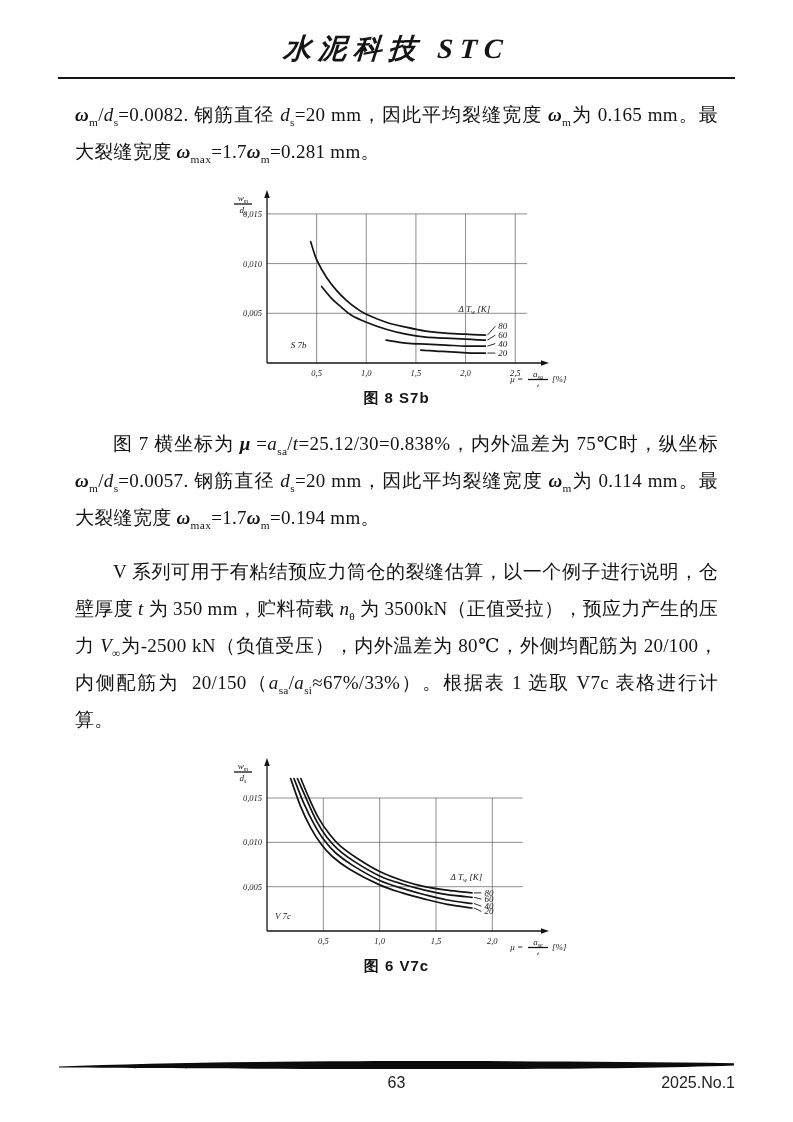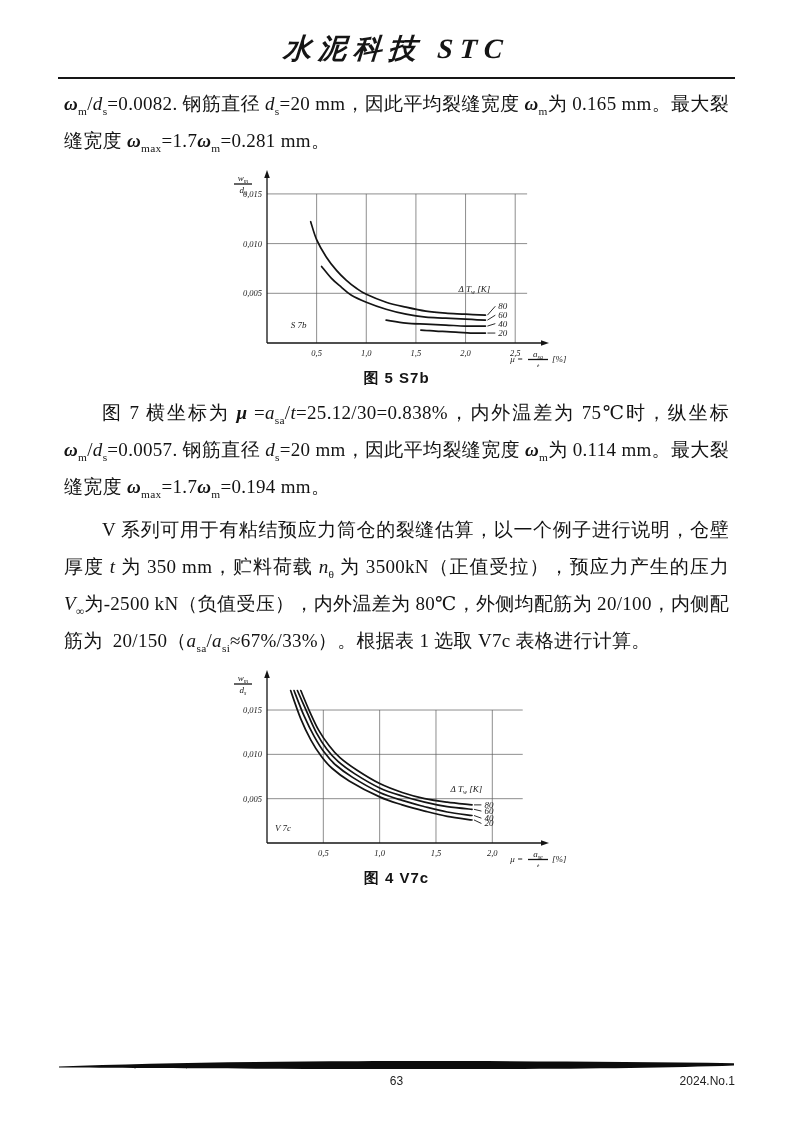--- a/index.html
+++ b/index.html
@@ -23,21 +23,21 @@
     color:#151515;
     transform:skewX(-4deg);
   }
   .header-rule{
     margin-top:9px;
     border-top:2px solid #161616;
     height:0;
   }
   main{display:block;margin-top:6px;}
   .para{
-    margin:6px;
+    margin:17px;
     font-size:19px;
     line-height:37px;
     text-align:justify;
     text-justify:inter-ideograph;
     letter-spacing:0.3px;
     color:#131313;
   }
   .para.indent{text-indent:2em;}
   .para sub{font-size:0.6em;line-height:0;}
   .para sup{font-size:0.6em;line-height:0;}
@@ -64,21 +64,21 @@
   .gd{stroke:#5c5c5c;stroke-width:0.7;}
   .ax{stroke:#141414;stroke-width:1.3;}
   .ld{stroke:#141414;stroke-width:0.9;}
   footer{position:absolute;left:58px;right:58px;bottom:28px;}
   .ribbon{display:block;width:100%;height:12px;}
   .footer-row{
     position:relative;
     height:20px;
     margin-top:3px;
     font-family:"Liberation Sans","DejaVu Sans",sans-serif;
-    font-size:12px;
+    font-size:16px;
     color:#222;
   }
   .page-num{position:absolute;left:50%;transform:translateX(-50%);}
   .issue{position:absolute;right:0;}
 </style>
 </head>
 <body>
 
 <div class="page">
   <header>
@@ -127,21 +127,21 @@
           <text x="69.82733812949641" y="161.0909090909091" class="lb" text-anchor="start">S 7b</text>
           <text x="22" y="14" class="lb" text-anchor="middle"><tspan>w</tspan><tspan dy="2" font-size="6">m</tspan></text>
           <line x1="13" y1="17" x2="31" y2="17" class="ax" stroke-width="0.9"></line>
           <text x="22" y="26" class="lb" text-anchor="middle"><tspan>d</tspan><tspan dy="2" font-size="6">s</tspan></text>
           <text x="302" y="195" class="lb" text-anchor="end">μ =</text>
           <text x="317" y="190" class="lb" text-anchor="middle"><tspan>a</tspan><tspan dy="2" font-size="6">sa</tspan></text>
           <line x1="307" y1="192.5" x2="327" y2="192.5" class="ax" stroke-width="0.9"></line>
           <text x="317" y="202" class="lb" text-anchor="middle">t</text>
           <text x="331" y="195" class="lb" text-anchor="start">[%]</text>
         </svg>
-      <figcaption>图 5 S7b</figcaption>
+      <figcaption>图 8 S7b</figcaption>
     </figure>
 
     <p class="para indent">图 7 横坐标为 <b><i>μ</i></b> =<i>a</i><sub>sa</sub>/<i>t</i>=25.12/30=0.838%，内外温差为 75℃时，纵坐标 <i class="v">ω</i><sub>m</sub>/<i>d</i><sub>s</sub>=0.0057. 钢筋直径 <i>d</i><sub>s</sub>=20 mm，因此平均裂缝宽度 <i class="v">ω</i><sub>m</sub>为 0.114 mm。最大裂缝宽度 <i class="v">ω</i><sub>max</sub>=1.7<i class="v">ω</i><sub>m</sub>=0.194 mm。</p>
     <p class="para indent">V 系列可用于有粘结预应力筒仓的裂缝估算，以一个例子进行说明，仓壁厚度 <i>t</i> 为 350 mm，贮料荷载 <i>n</i><sub>θ</sub> 为 3500kN（正值受拉），预应力产生的压力 <i>V</i><sub>∞</sub>为-2500 kN（负值受压），内外温差为 80℃，外侧均配筋为 20/100，内侧配筋为&nbsp; 20/150（<i>a</i><sub>sa</sub>/<i>a</i><sub>si</sub>≈67%/33%）。根据表 1 选取 V7c 表格进行计算。</p>
 
     <figure>
       <svg width="356" height="200" viewBox="0 0 352 200">
           <line x1="102.3265306122449" y1="176" x2="102.3265306122449" y2="43.02702702702703" class="gd"></line>
           <line x1="158.6530612244898" y1="176" x2="158.6530612244898" y2="43.02702702702703" class="gd"></line>
           <line x1="214.9795918367347" y1="176" x2="214.9795918367347" y2="43.02702702702703" class="gd"></line>
@@ -176,27 +176,27 @@
           <text x="53.885714285714286" y="164.4756756756757" class="lb" text-anchor="start">V 7c</text>
           <text x="22" y="14" class="lb" text-anchor="middle"><tspan>w</tspan><tspan dy="2" font-size="6">m</tspan></text>
           <line x1="13" y1="17" x2="31" y2="17" class="ax" stroke-width="0.9"></line>
           <text x="22" y="26" class="lb" text-anchor="middle"><tspan>d</tspan><tspan dy="2" font-size="6">s</tspan></text>
           <text x="302" y="195" class="lb" text-anchor="end">μ =</text>
           <text x="317" y="190" class="lb" text-anchor="middle"><tspan>a</tspan><tspan dy="2" font-size="6">se</tspan></text>
           <line x1="307" y1="192.5" x2="327" y2="192.5" class="ax" stroke-width="0.9"></line>
           <text x="317" y="202" class="lb" text-anchor="middle">t</text>
           <text x="331" y="195" class="lb" text-anchor="start">[%]</text>
         </svg>
-      <figcaption>图 4 V7c</figcaption>
+      <figcaption>图 6 V7c</figcaption>
     </figure>
 
   </main>
 
   <footer>
     <svg class="ribbon" viewBox="0 0 677 12" preserveAspectRatio="none">
       <path d="M1,7.5 C80,4.5 180,2.5 300,2.2 C420,1.8 560,2.6 676,4.2 L676,6.4 C580,9.8 430,10.4 300,10.0 C180,9.7 70,9.3 1,8.6 Z" fill="#0c0c0c"></path>
     </svg>
     <div class="footer-row">
       <span class="page-num">63</span>
-      <span class="issue">2024.No.1</span>
+      <span class="issue">2025.No.1</span>
     </div>
   </footer>
 </div>
 
 </body></html>

